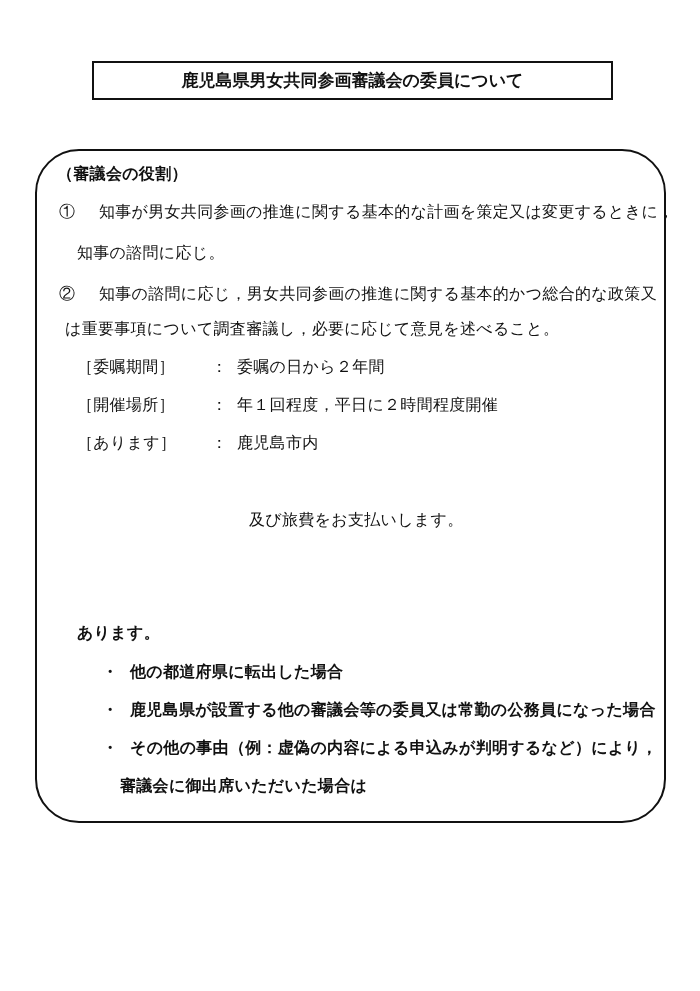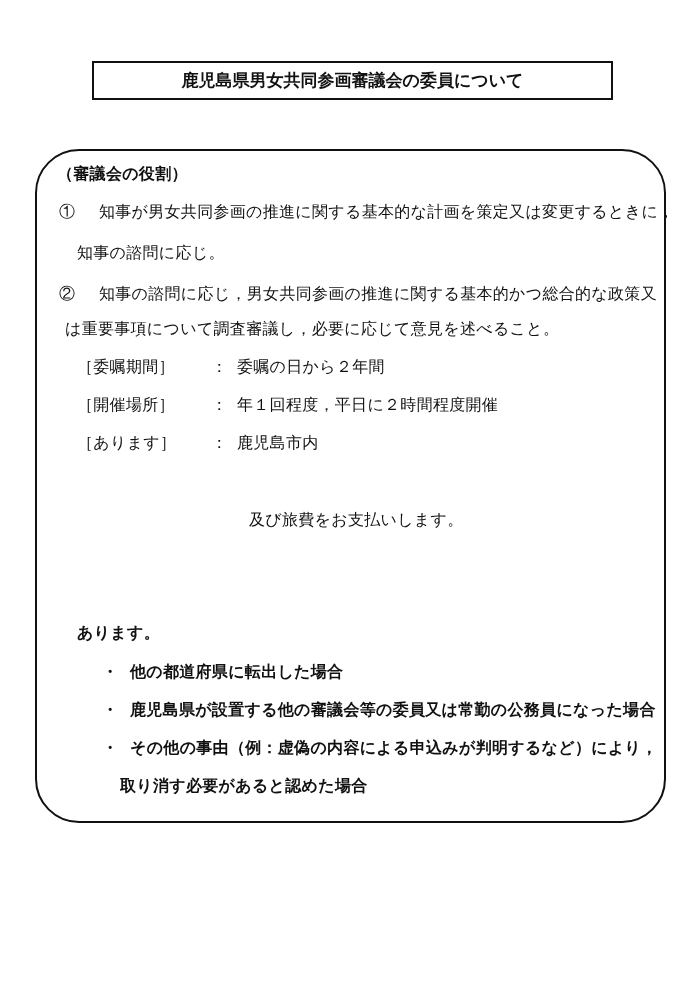--- a/index.html
+++ b/index.html
@@ -107,16 +107,16 @@
 
     <div class="line b" style="left:65px; top:509px;">
       <span class="bullet-marker">・</span><span>他の都道府県に転出した場合</span>
     </div>
     <div class="line b" style="left:65px; top:547px;">
       <span class="bullet-marker">・</span><span>鹿児島県が設置する他の審議会等の委員又は常勤の公務員になった場合</span>
     </div>
     <div class="line b" style="left:65px; top:585px;">
       <span class="bullet-marker">・</span><span>その他の事由（例：虚偽の内容による申込みが判明するなど）により，</span>
     </div>
-    <div class="line b" style="left:83px; top:623px;">取り消す必要があると認めた場合</div>
+    <div class="line b" style="left:83px; top:623px;">審議会に御出席いただいた場合は</div>
 
   </div>
 </div>
 
 </body></html>

